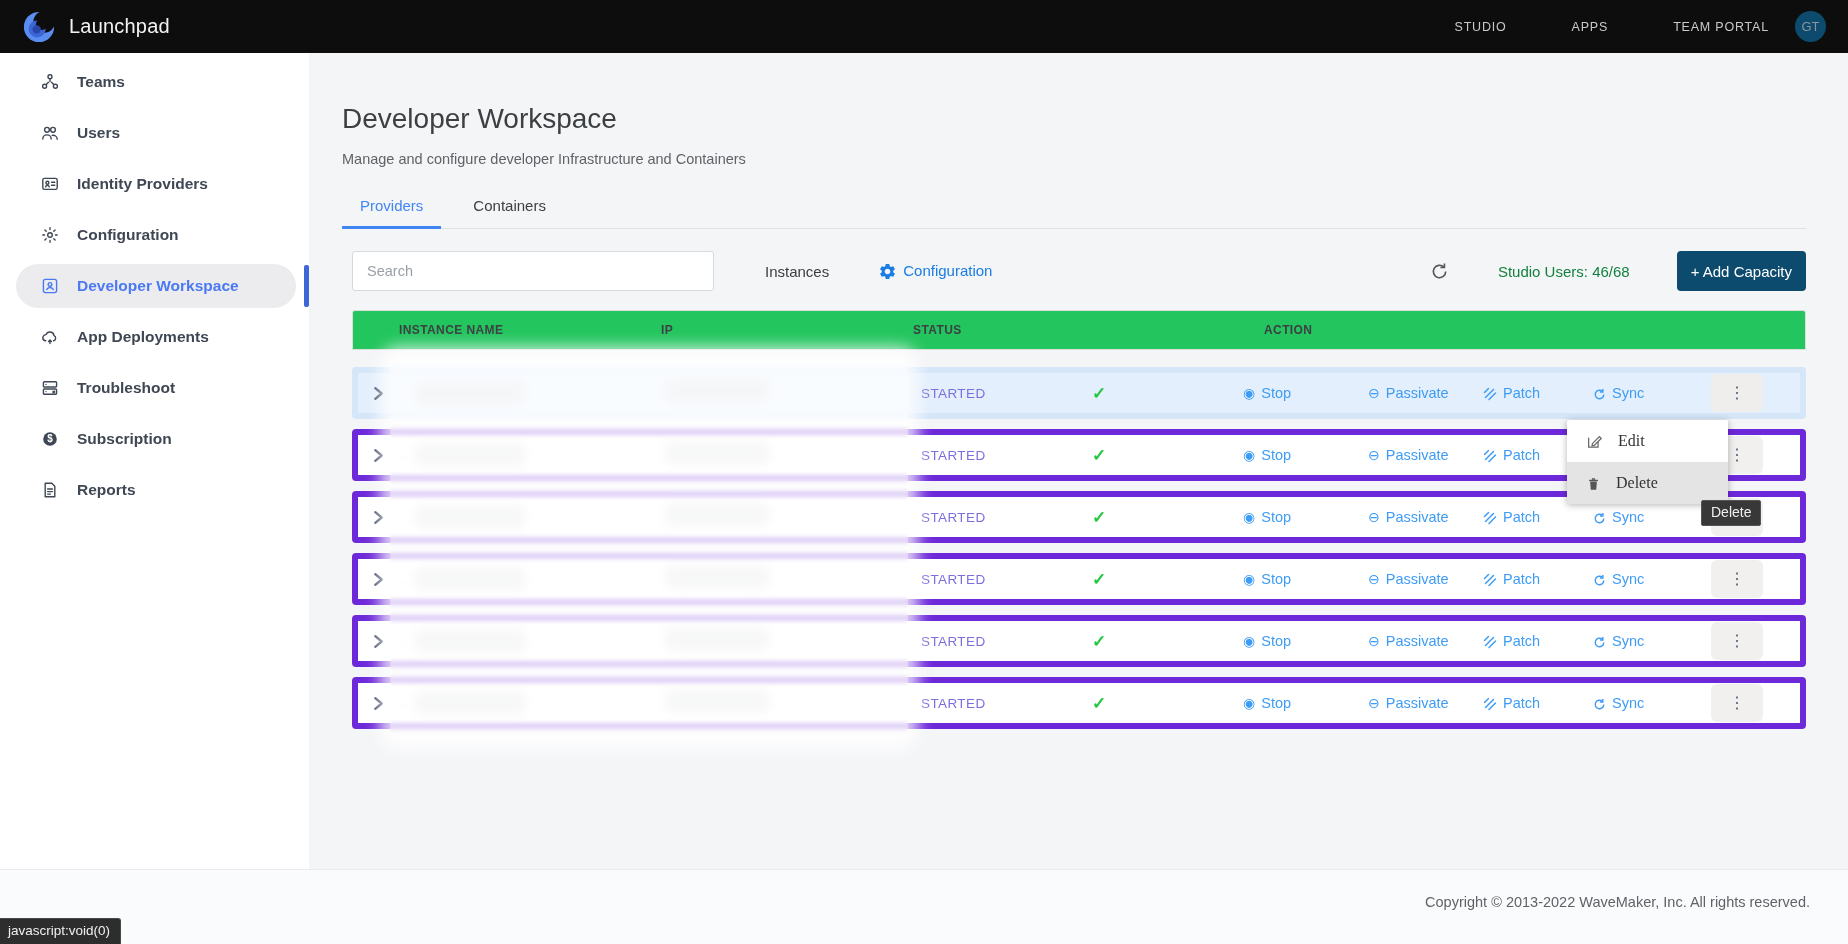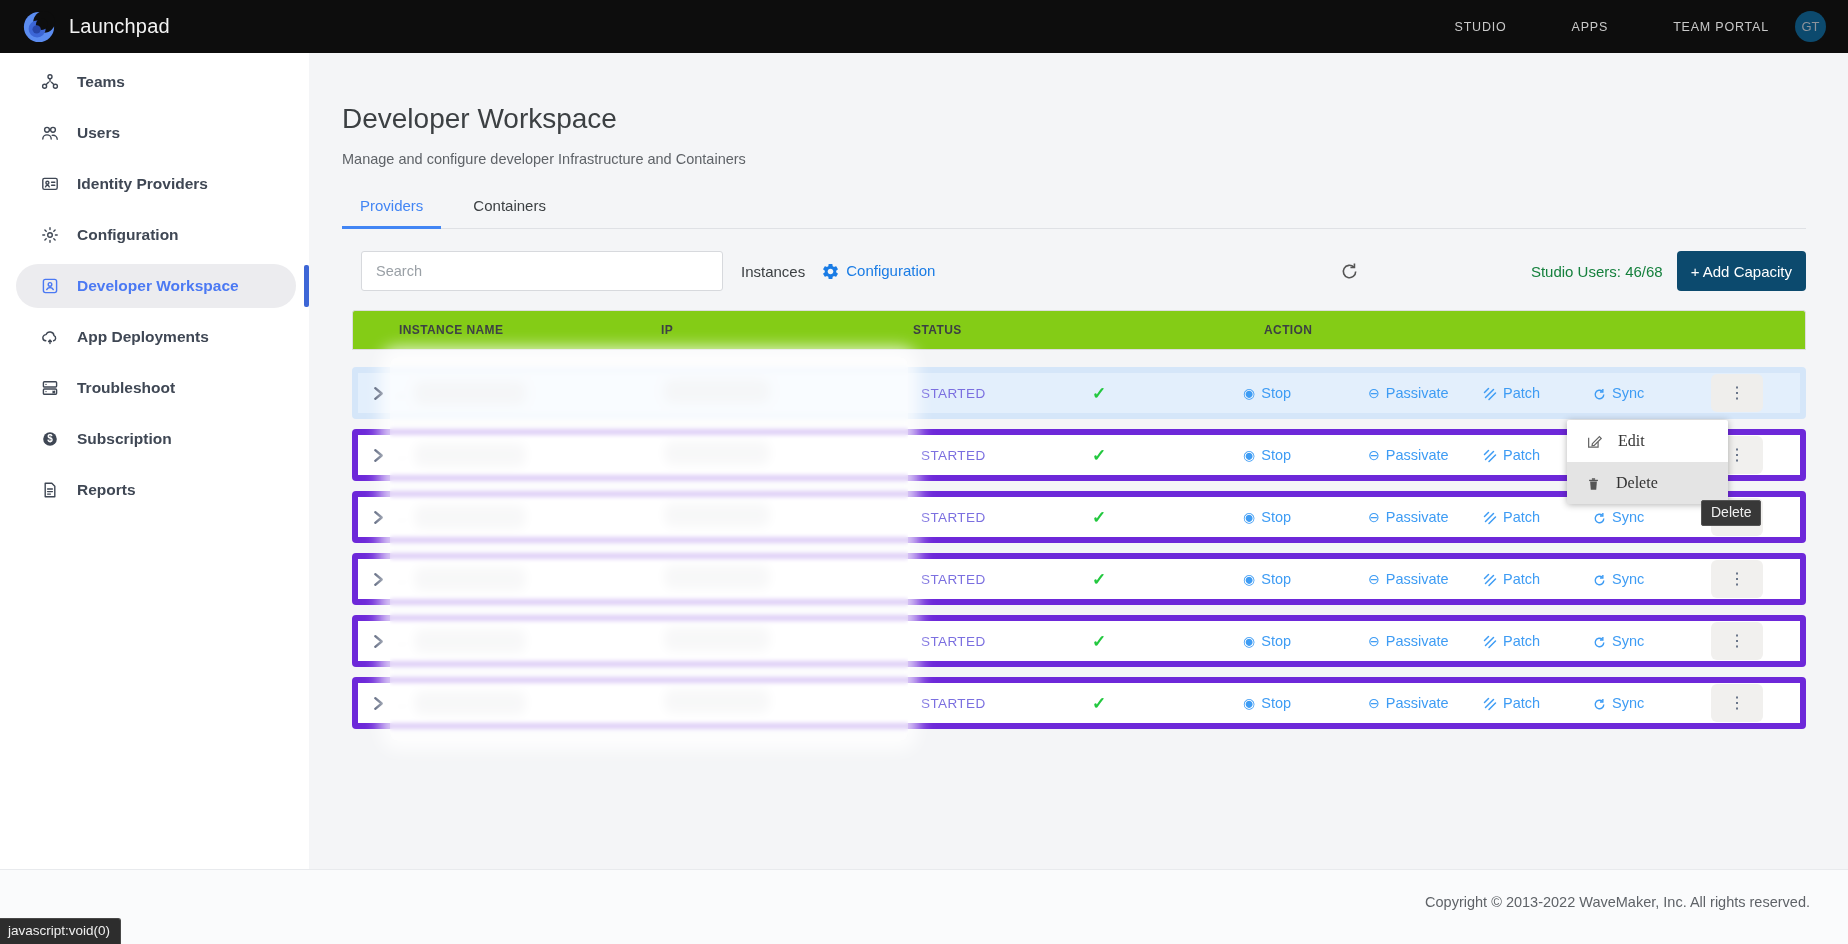--- a/index.html
+++ b/index.html
@@ -59,21 +59,21 @@
   
   .main { position:absolute; left:309px; top:53px; right:0; bottom:75px; padding:0 42px 0 33px; }
   .page-title { margin-top:50px; font-size:28px; font-weight:500; color:#3c4043; }
   .page-subtitle { margin-top:16px; font-size:14.5px; color:#5f6368; }
 
   .tabbar { margin-top:30px; display:flex; border-bottom:1px solid #dfe1e5; }
   .tab { padding:0 18px 12px 18px; margin-right:14px; font-size:15px; color:#3c4043; cursor:pointer; }
   .tab.active { color:#4285f4; border-bottom:3px solid #4285f4; margin-bottom:-1px; }
 
   
-  .toolbar { margin-top:22px; margin-left:19px; display:flex; align-items:center; }
+  .toolbar { margin-top:22px; margin-left:10px; display:flex; align-items:center;gap:33px; }
   .search-input {
     width:362px; height:40px; border:1px solid #d7d9dd; border-radius:3px;
     background:#fff; padding:0 14px; font-size:14.5px; color:#3c4043;
     font-family:"Liberation Sans", sans-serif; outline:none;
   }
   .search-input::placeholder { color:#9aa0a6; }
   .instances-label { margin-left:18px; font-size:15px; color:#3c4043; }
   .config-link { display:flex; align-items:center; gap:6px; margin-left:16px; cursor:pointer; }
   .config-link .clabel { color:#1a7ce5; font-size:15px; }
   .refresh-btn { margin-left:405px; cursor:pointer; color:#555; }
@@ -85,21 +85,21 @@
   }
 
   
   .table-wrap { position:relative; margin:19px 0 0 10px; width:1454px; }
   .grid-cols {
     display:grid;
     grid-template-columns:40px 262px 252px 160px 145px 125px 115px 110px 115px 130px;
     align-items:center;
   }
   .thead {
-    height:40px; background:#84cc16; border:1px solid #dddddd; border-radius:3px 3px 0 0;
+    height:40px; background:#22c55e; border:1px solid #dddddd; border-radius:3px 3px 0 0;
   }
   .th { font-size:12px; font-weight:bold; color:#3c4043; letter-spacing:.4px; padding-left:6px; }
   .th.action-h { padding-left:52px; }
   .tbody { margin-top:17px; }
   .trow {
     height:52px; background:#ffffff; border:6px solid #6d28d9; border-radius:4px;
     margin-bottom:10px;
   }
   .trow.selected { background:#e3effc; border-color:#d5e6f9; }
   .expander { display:flex; justify-content:center; cursor:pointer; }

